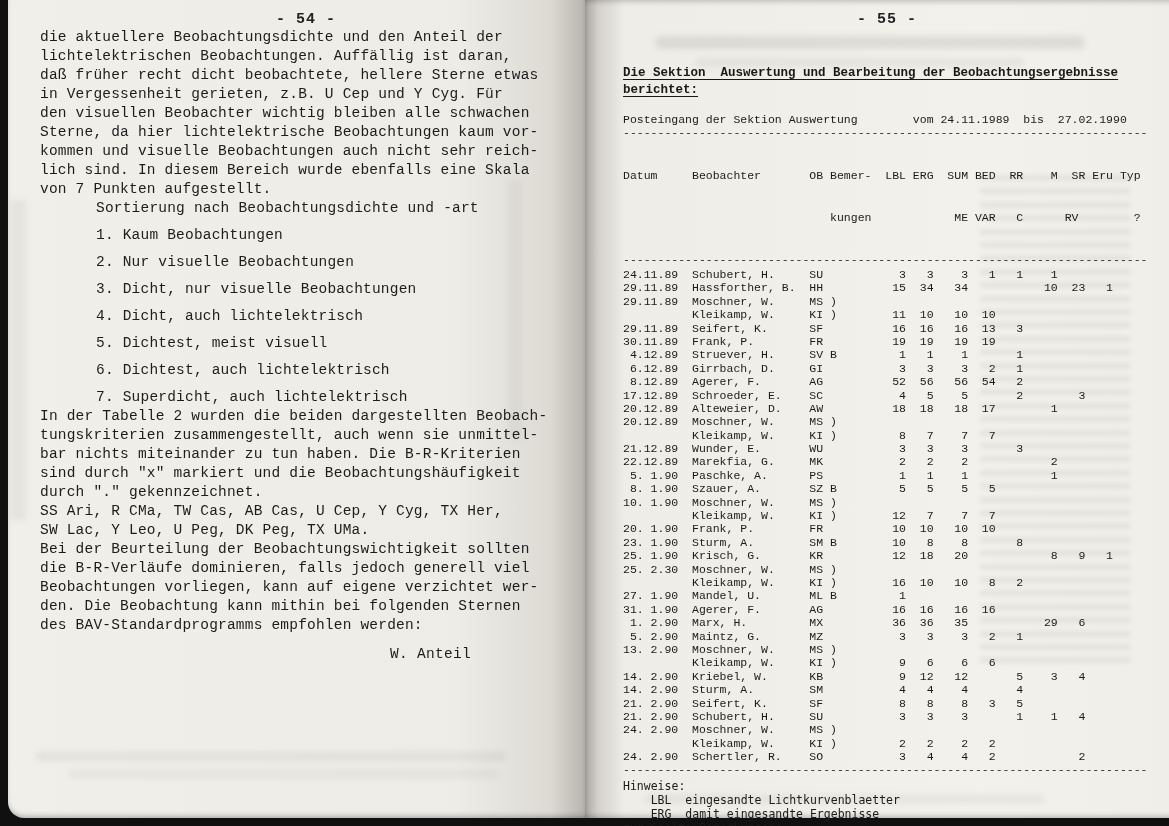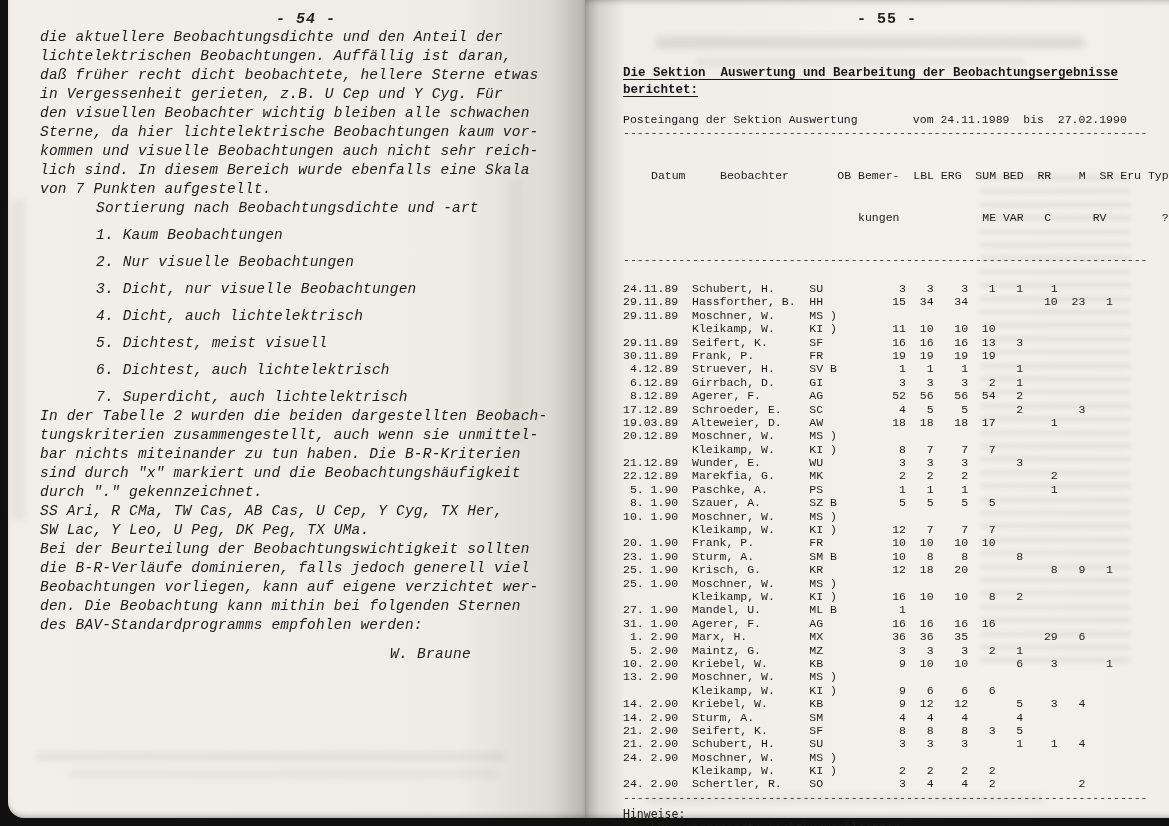--- a/index.html
+++ b/index.html
@@ -9,21 +9,20 @@
     font-family:"Liberation Mono","DejaVu Sans Mono",monospace;
     color:#1d1d1d;
   }
   .spread{position:absolute;inset:0;}
   .page{position:absolute;top:0;height:818px;}
   .page-left{
     left:8px;width:577px;
     background:linear-gradient(90deg,#f0efe9 0%,#edece6 78%,#dcdad3 94%,#b7b5ae 100%);
     border-bottom-left-radius:16px;
     box-shadow:inset 0 -4px 6px -3px rgba(0,0,0,.35);
-    font-style:italic;
   }
   .page-right{
     left:585px;width:658px;
     background:linear-gradient(90deg,#a9a7a1 0%,#d3d1ca 2%,#eeede7 6%,#f2f1eb 60%,#efeee8 94%,#e2e0da 100%);
     box-shadow:inset 0 4px 6px -3px rgba(0,0,0,.25), inset 0 -4px 6px -3px rgba(0,0,0,.3);
   }
   .content-l{position:absolute;left:32px;top:0;width:532px;}
   .content-r{position:absolute;left:38px;top:0;width:528px;}
   .pageno{
     text-align:center;font-size:15px;letter-spacing:1px;
@@ -42,22 +41,22 @@
   .para3{margin-top:15px;}
   .stars{margin-top:14px;}
   .para4{margin-top:19px;}
   .signature{margin-top:11px;margin-left:350px;font-size:14.5px;font-weight:500;letter-spacing:.3px;}
 
   
   .heading{margin-top:37px;font-size:12.5px;line-height:17px;font-weight:bold;color:#191919;}
   .heading div{text-decoration:underline;text-underline-offset:3px;white-space:pre;}
   .subtitle{margin-top:14px;font-size:11.5px;white-space:pre;font-weight:500;color:#1b1b1b;}
   .dashline{font-size:11.5px;line-height:12px;white-space:pre;color:#2a2a2a;margin-top:1px;}
-  .thead{margin-top:2px;font-size:11.5px;line-height:14px;white-space:pre;font-weight:500;color:#1b1b1b;margin-left:28px;}
-  .trows{margin-top:16px;}
+  .thead{margin-top:2px;font-size:11.5px;line-height:14px;white-space:pre;font-weight:500;color:#1b1b1b;}
+  .trows{margin-top:2px;}
   .trow{font-size:11.5px;line-height:13.4px;height:13.4px;white-space:pre;font-weight:500;color:#1b1b1b;}
   .hinweise{margin-top:4px;font-size:11.5px;line-height:13.9px;white-space:pre;font-weight:500;color:#1b1b1b;}
 
   
   .ghost{position:absolute;pointer-events:none;background:#96948b;filter:blur(3px);}
   .g-rt1{left:70px;top:36px;width:430px;height:13px;opacity:.22;border-radius:6px;}
   .g-rt2{left:110px;top:58px;width:330px;height:9px;opacity:.14;border-radius:5px;}
   .g-rside{
     left:395px;top:175px;width:150px;height:490px;opacity:.12;border-radius:4px;
     background:repeating-linear-gradient(#8a887f 0 6px, transparent 6px 13.4px);
@@ -107,21 +106,21 @@
 bar nichts miteinander zu tun haben. Die B-R-Kriterien
 sind durch "x" markiert und die Beobachtungshäufigkeit
 durch "." gekennzeichnet.</pre>
       <pre class="blk stars">SS Ari, R CMa, TW Cas, AB Cas, U Cep, Y Cyg, TX Her,
 SW Lac, Y Leo, U Peg, DK Peg, TX UMa.</pre>
       <pre class="blk para3">Bei der Beurteilung der Beobachtungswichtigkeit sollten
 die B-R-Verläufe dominieren, falls jedoch generell viel
 Beobachtungen vorliegen, kann auf eigene verzichtet wer-
 den. Die Beobachtung kann mithin bei folgenden Sternen
 des BAV-Standardprogramms empfohlen werden:</pre>
-      <div class="signature">W. Braune</div>
+      <div class="signature">W. Anteil</div>
     </div>
   </div>
 
   <div class="page page-right">
     <div class="ghost g-rt1"></div>
     <div class="ghost g-rt2"></div>
     <div class="ghost g-rside"></div>
     <div class="ghost g-rbot"></div>
     <div class="content-r">
       <div class="pageno">- 55 -</div>
@@ -140,39 +139,38 @@
           <div class="trow">24.11.89  Schubert, H.     SU           3   3    3   1   1    1            </div>
           <div class="trow">29.11.89  Hassforther, B.  HH          15  34   34           10  23   1    </div>
           <div class="trow">29.11.89  Moschner, W.     MS )                                            </div>
           <div class="trow">          Kleikamp, W.     KI )        11  10   10  10                     </div>
           <div class="trow">29.11.89  Seifert, K.      SF          16  16   16  13   3                 </div>
           <div class="trow">30.11.89  Frank, P.        FR          19  19   19  19                     </div>
           <div class="trow"> 4.12.89  Struever, H.     SV B         1   1    1       1                 </div>
           <div class="trow"> 6.12.89  Girrbach, D.     GI           3   3    3   2   1                 </div>
           <div class="trow"> 8.12.89  Agerer, F.       AG          52  56   56  54   2                 </div>
           <div class="trow">17.12.89  Schroeder, E.    SC           4   5    5       2        3        </div>
-          <div class="trow">19.03.89  Alteweier, D.    AW          18  18   18  17        1            </div>
+          <div class="trow">20.12.89  Alteweier, D.    AW          18  18   18  17        1            </div>
           <div class="trow">20.12.89  Moschner, W.     MS )                                            </div>
           <div class="trow">          Kleikamp, W.     KI )         8   7    7   7                     </div>
           <div class="trow">21.12.89  Wunder, E.       WU           3   3    3       3                 </div>
           <div class="trow">22.12.89  Marekfia, G.     MK           2   2    2            2            </div>
           <div class="trow"> 5. 1.90  Paschke, A.      PS           1   1    1            1            </div>
           <div class="trow"> 8. 1.90  Szauer, A.       SZ B         5   5    5   5                     </div>
           <div class="trow">10. 1.90  Moschner, W.     MS )                                            </div>
           <div class="trow">          Kleikamp, W.     KI )        12   7    7   7                     </div>
           <div class="trow">20. 1.90  Frank, P.        FR          10  10   10  10                     </div>
           <div class="trow">23. 1.90  Sturm, A.        SM B        10   8    8       8                 </div>
           <div class="trow">25. 1.90  Krisch, G.       KR          12  18   20            8   9   1    </div>
-          <div class="trow">25. 1.90  Moschner, W.     MS )                                            </div>
+          <div class="trow">25. 2.30  Moschner, W.     MS )                                            </div>
           <div class="trow">          Kleikamp, W.     KI )        16  10   10   8   2                 </div>
           <div class="trow">27. 1.90  Mandel, U.       ML B         1                                  </div>
           <div class="trow">31. 1.90  Agerer, F.       AG          16  16   16  16                     </div>
           <div class="trow"> 1. 2.90  Marx, H.         MX          36  36   35           29   6        </div>
           <div class="trow"> 5. 2.90  Maintz, G.       MZ           3   3    3   2   1                 </div>
-          <div class="trow">10. 2.90  Kriebel, W.      KB           9  10   10       6    3       1    </div>
           <div class="trow">13. 2.90  Moschner, W.     MS )                                            </div>
           <div class="trow">          Kleikamp, W.     KI )         9   6    6   6                     </div>
           <div class="trow">14. 2.90  Kriebel, W.      KB           9  12   12       5    3   4        </div>
           <div class="trow">14. 2.90  Sturm, A.        SM           4   4    4       4                 </div>
           <div class="trow">21. 2.90  Seifert, K.      SF           8   8    8   3   5                 </div>
           <div class="trow">21. 2.90  Schubert, H.     SU           3   3    3       1    1   4        </div>
           <div class="trow">24. 2.90  Moschner, W.     MS )                                            </div>
           <div class="trow">          Kleikamp, W.     KI )         2   2    2   2                     </div>
           <div class="trow">24. 2.90  Schertler, R.    SO           3   4    4   2            2        </div>
         </div>

